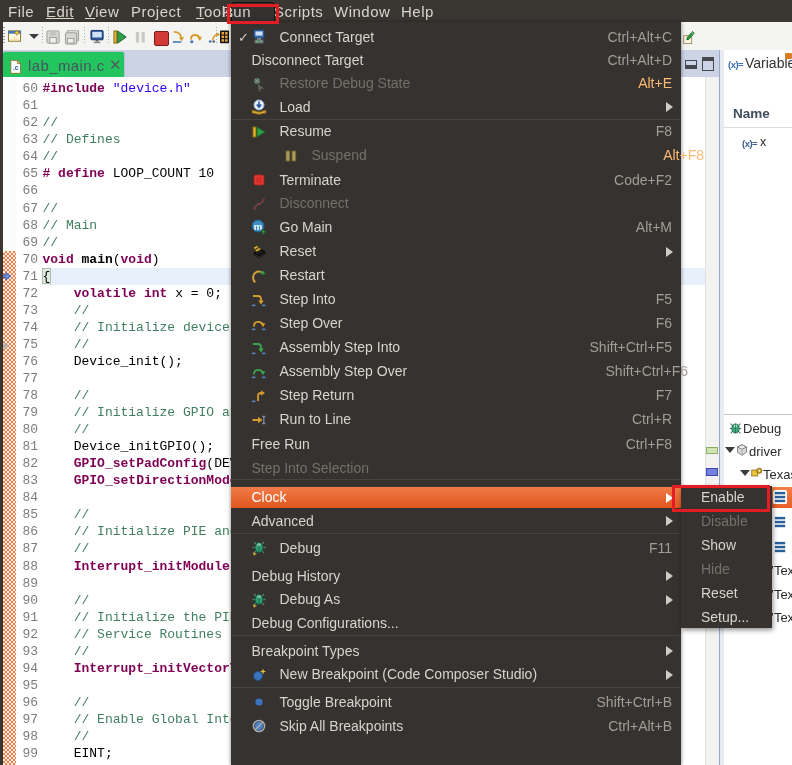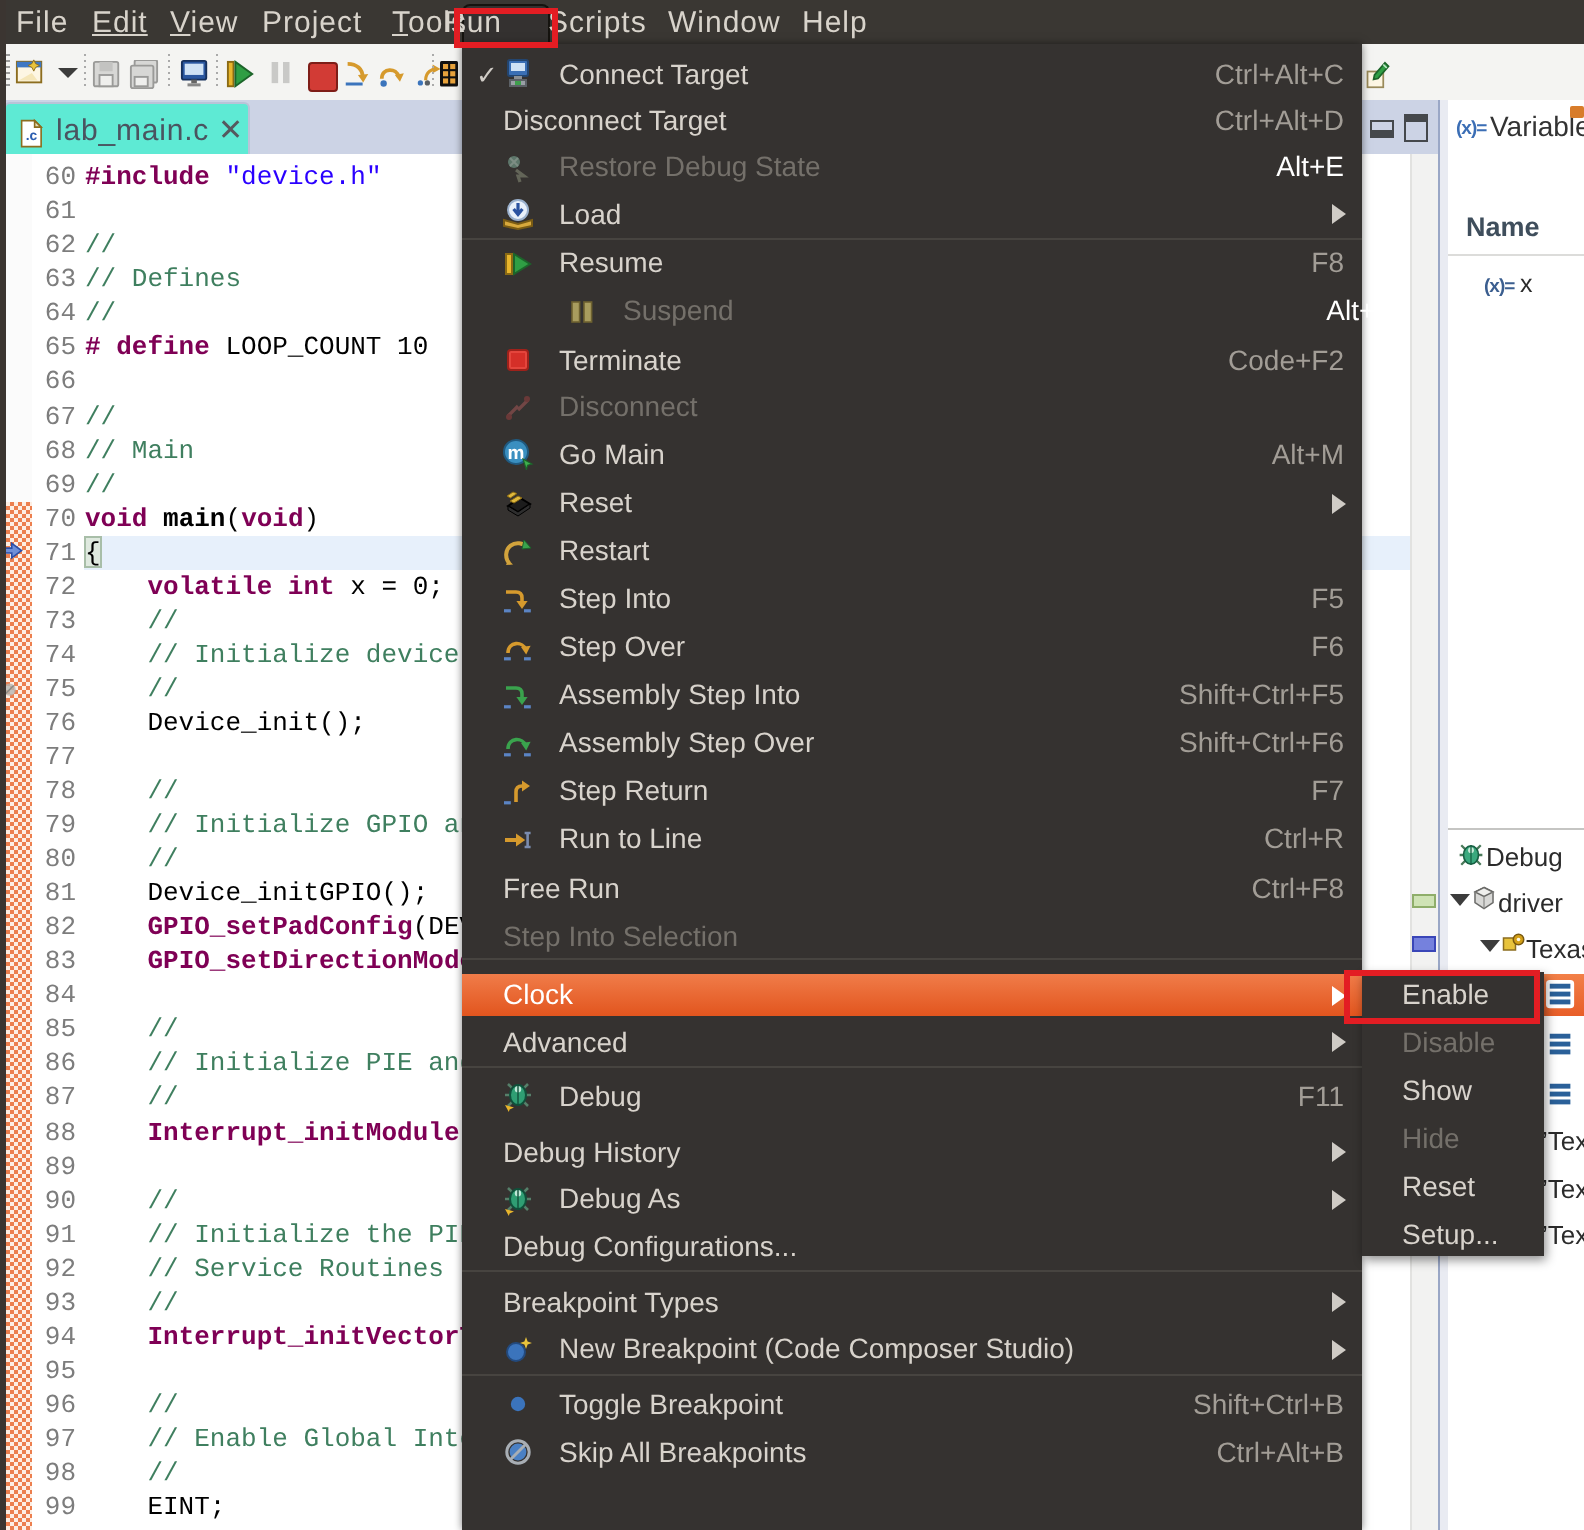--- a/index.html
+++ b/index.html
@@ -6,39 +6,39 @@
 .abs{position:absolute;}
 
 #menubar{left:0;top:0;width:792px;height:22px;background:#3a3733;}
 #menubar span{position:absolute;top:3px;font-size:15px;color:#d8d3cb;letter-spacing:.5px;}
 
 #toolbar{left:0;top:22px;width:792px;height:28px;background:#f4f4f2;border-bottom:1px solid #d9d9d6;}
 .tsep{position:absolute;top:5px;width:1px;height:18px;
  background-image:repeating-linear-gradient(#aaa 0 1px,transparent 1px 3px);}
 
 #tabband{left:0;top:50px;width:719px;height:27px;background:#ccd3e5;}
-#tab1{left:2px;top:51px;width:121px;height:29px;background:#5eead4;border:1px solid #b9c3d8;border-bottom:none;border-radius:3px 3px 0 0;}
+#tab1{left:2px;top:51px;width:121px;height:29px;background:#22c55e;border:1px solid #b9c3d8;border-bottom:none;border-radius:3px 3px 0 0;}
 
 #editor{left:0;top:77px;width:719px;height:688px;background:#fff;}
 #lnum{position:absolute;left:16px;top:0;width:22px;text-align:right;
  font-family:"Liberation Mono",monospace;font-size:13px;line-height:17.05px;color:#7d7d7d;white-space:pre;}
 #code{position:absolute;left:42.5px;top:0;font-family:"Liberation Mono",monospace;
  font-size:13px;line-height:17.05px;color:#000;white-space:pre;}
 #code .kw{color:#7f0055;font-weight:bold;}
 #code .cm{color:#3f7f5f;}
 #code .st{color:#2a00ff;}
 #code .bk{color:#000;font-weight:bold;}
 
 #menu{left:231px;top:22px;width:450px;height:743px;background:#353230;box-shadow:0 0 4px rgba(0,0,0,.5);}
 .mi{position:absolute;left:0;width:450px;height:23px;line-height:23px;font-size:14px;color:#d8d3cc;}
 .mi .lab{position:absolute;left:48.5px;}
 .mi.noic .lab{left:20.5px;}
 .mi .acc{position:absolute;right:9px;color:#a29d96;}
 .mi.dis .lab{color:#74706a;}
-.mi.dis .acc{color:#ffffff;}
+.mi.dis .acc{color:#fdba74;}
 .mi .ico{position:absolute;left:20px;top:3.5px;width:16px;height:16px;}
 .mi .chk{position:absolute;left:7px;color:#d0ccc6;font-size:13px;}
 .mi .arr{position:absolute;right:8px;top:6.5px;width:0;height:0;
  border-left:7px solid #cfcbc5;border-top:5px solid transparent;border-bottom:5px solid transparent;}
 .msep{position:absolute;left:0;width:450px;height:1px;background:#474440;}
 #clockrow{position:absolute;left:0;top:465px;width:450px;height:21px;
  background:linear-gradient(#f07c49,#e2551e);}
 #clockrow .lab{position:absolute;left:20.5px;line-height:21px;font-size:14px;color:#fff;}
 #clockrow .arr{position:absolute;right:8px;top:5.5px;width:0;height:0;
  border-left:7px solid #fff;border-top:5px solid transparent;border-bottom:5px solid transparent;}
@@ -416,21 +416,21 @@
 <div class="mi" style="top:314.3px;">
       <span class="ico"><svg width="16" height="16" viewBox="0 0 16 16">
           <path d="M2 4h5c2 0 3 1.2 3 3v2.5" stroke="#3aa34d" stroke-width="1.8" fill="none"></path>
           <path d="M7.2 8.5l2.8 4 2.8-4z" fill="#3aa34d"></path>
           <rect x="1" y="12.6" width="3.4" height="1.6" fill="#5b84c4"></rect>
           <rect x="11" y="12.6" width="3.4" height="1.6" fill="#5b84c4"></rect>
         </svg></span>
       <span class="lab">Assembly Step Into</span>
       <span class="acc">Shift+Ctrl+F5</span>
     </div>
-<div class="mi" style="top:338.2px;">
+<div class="mi" style="top:338.2px;padding-left:16px;">
       <span class="ico"><svg width="16" height="16" viewBox="0 0 16 16">
           <path d="M3 10.5c0-6 7.5-6 9-1.5" fill="none" stroke="#3aa34d" stroke-width="1.8"></path>
           <path d="M9.5 7.5l2.6 3.8 2.2-4.4z" fill="#3aa34d"></path>
           <rect x="1" y="12.6" width="3.4" height="1.6" fill="#5b84c4"></rect>
           <rect x="11" y="12.6" width="3.4" height="1.6" fill="#5b84c4"></rect>
         </svg></span>
       <span class="lab">Assembly Step Over</span>
       <span class="acc">Shift+Ctrl+F6</span>
     </div>
 <div class="mi" style="top:362.0px;">

